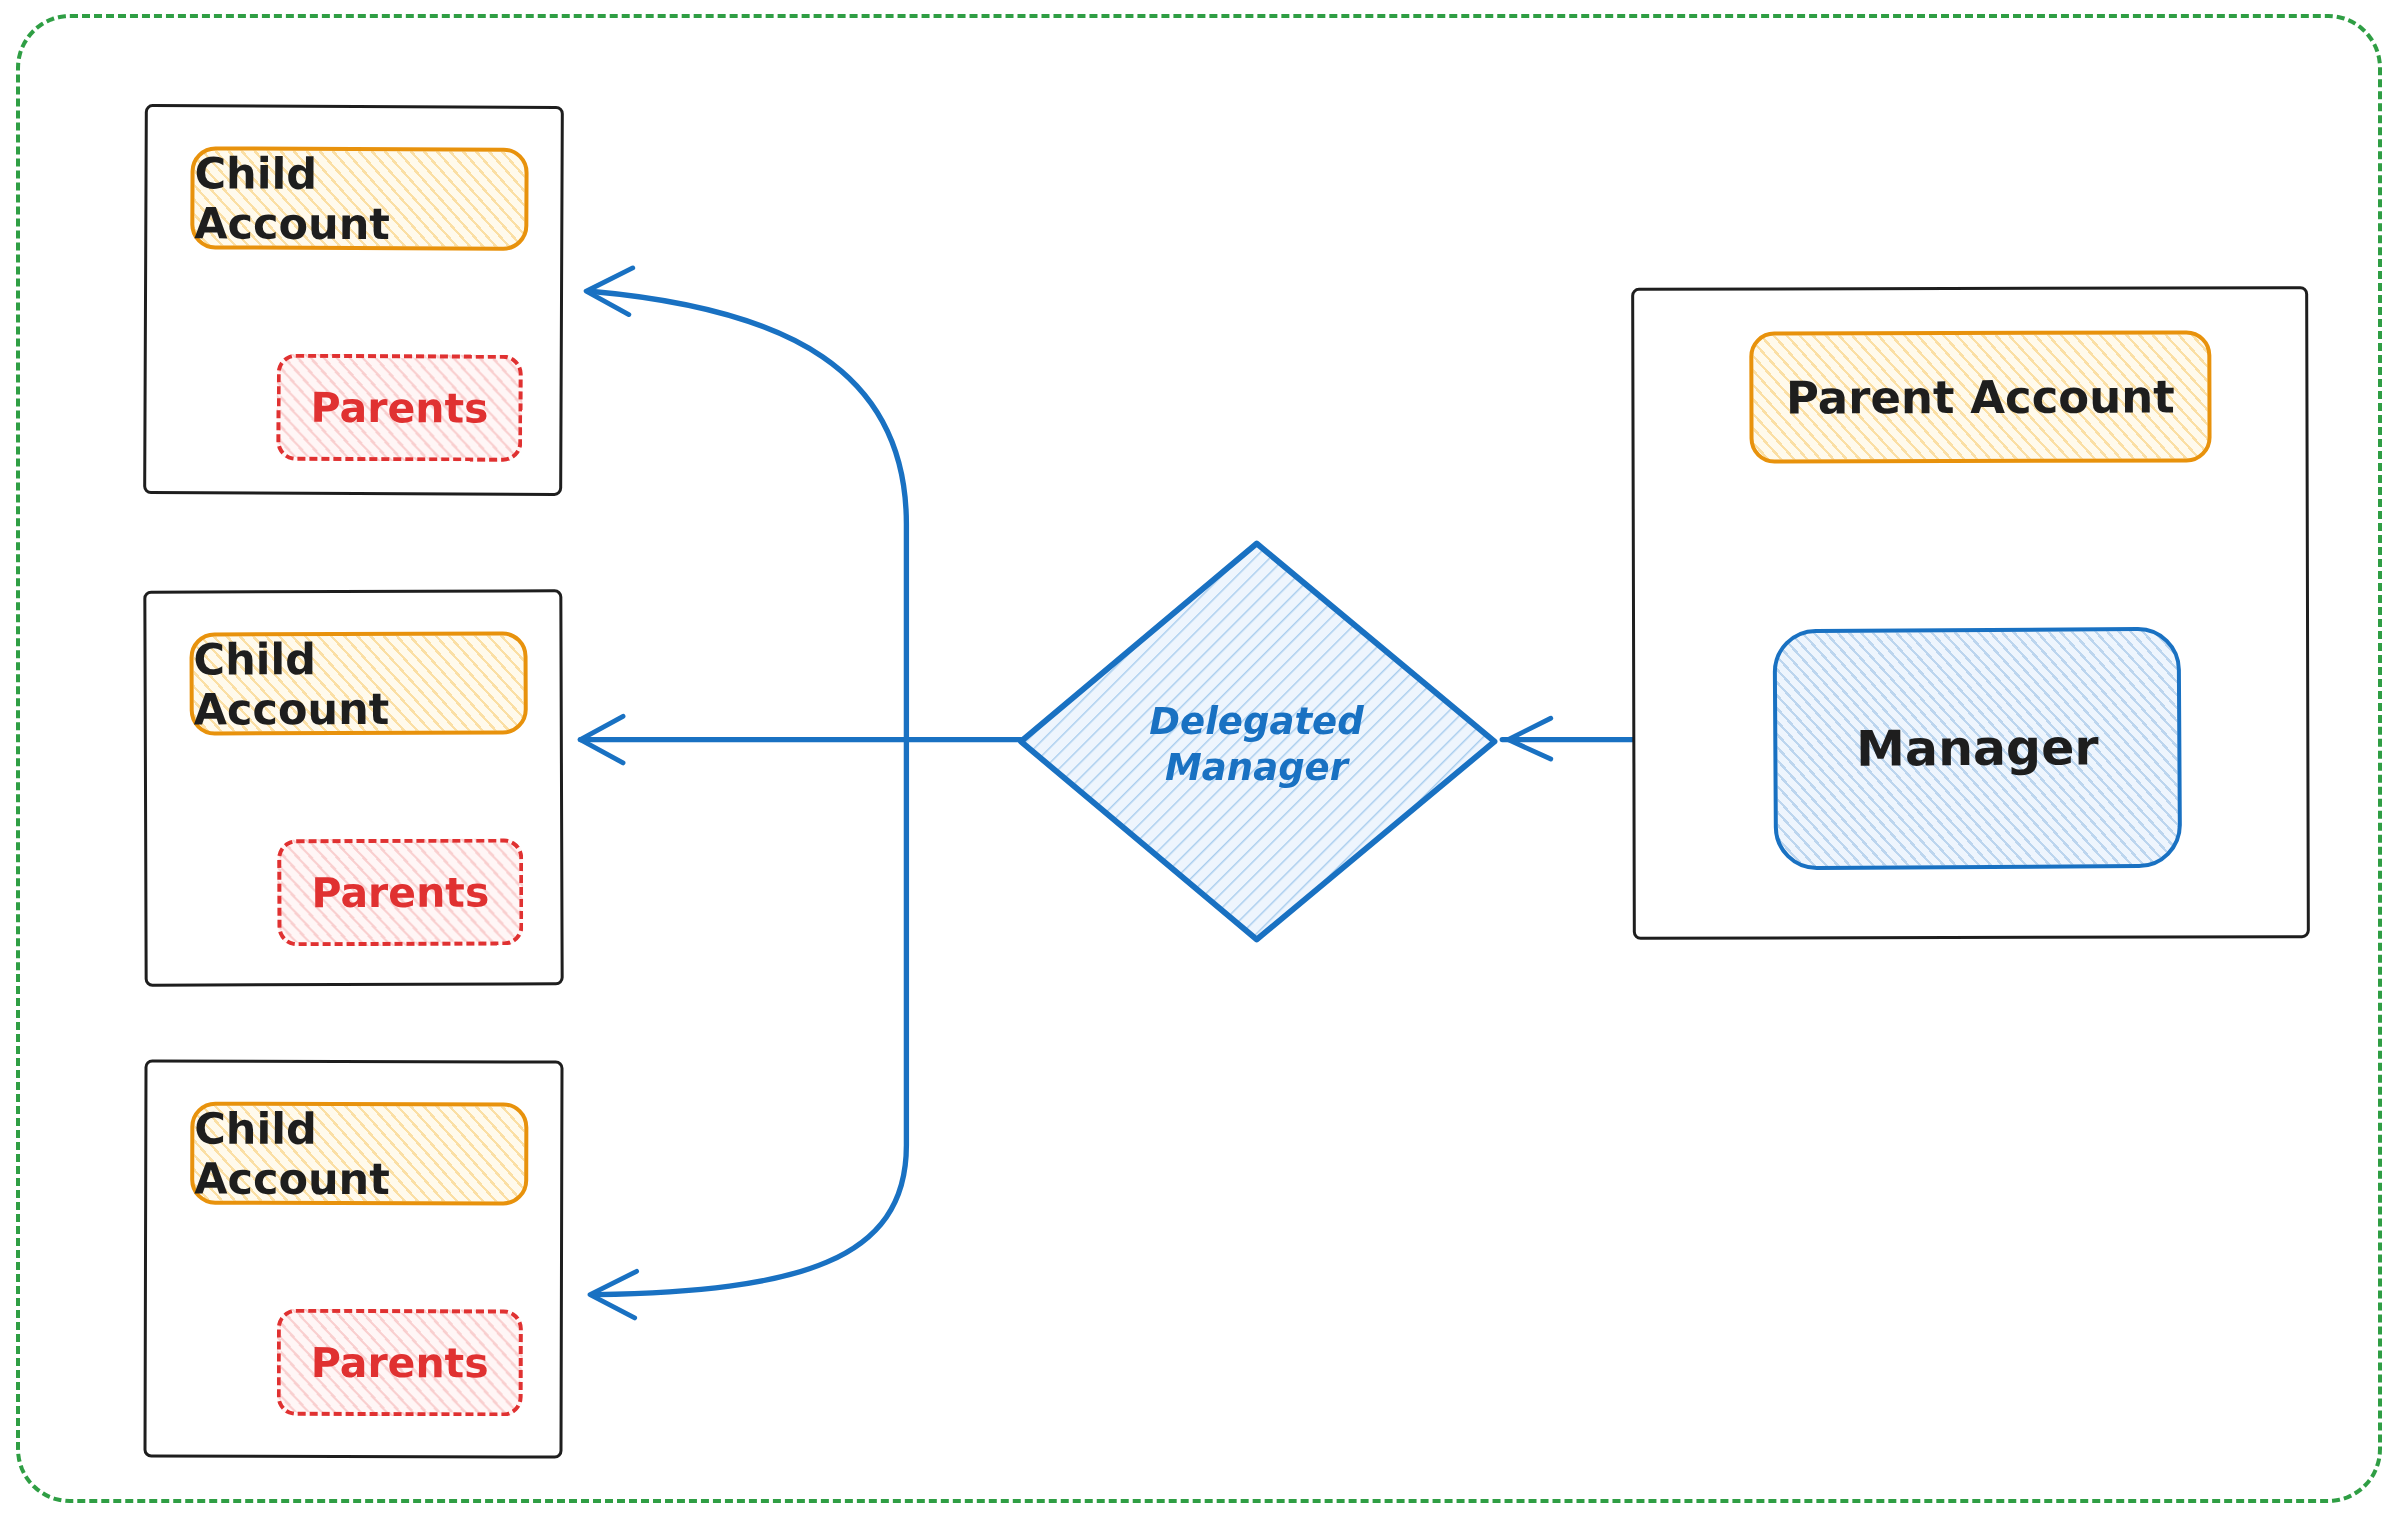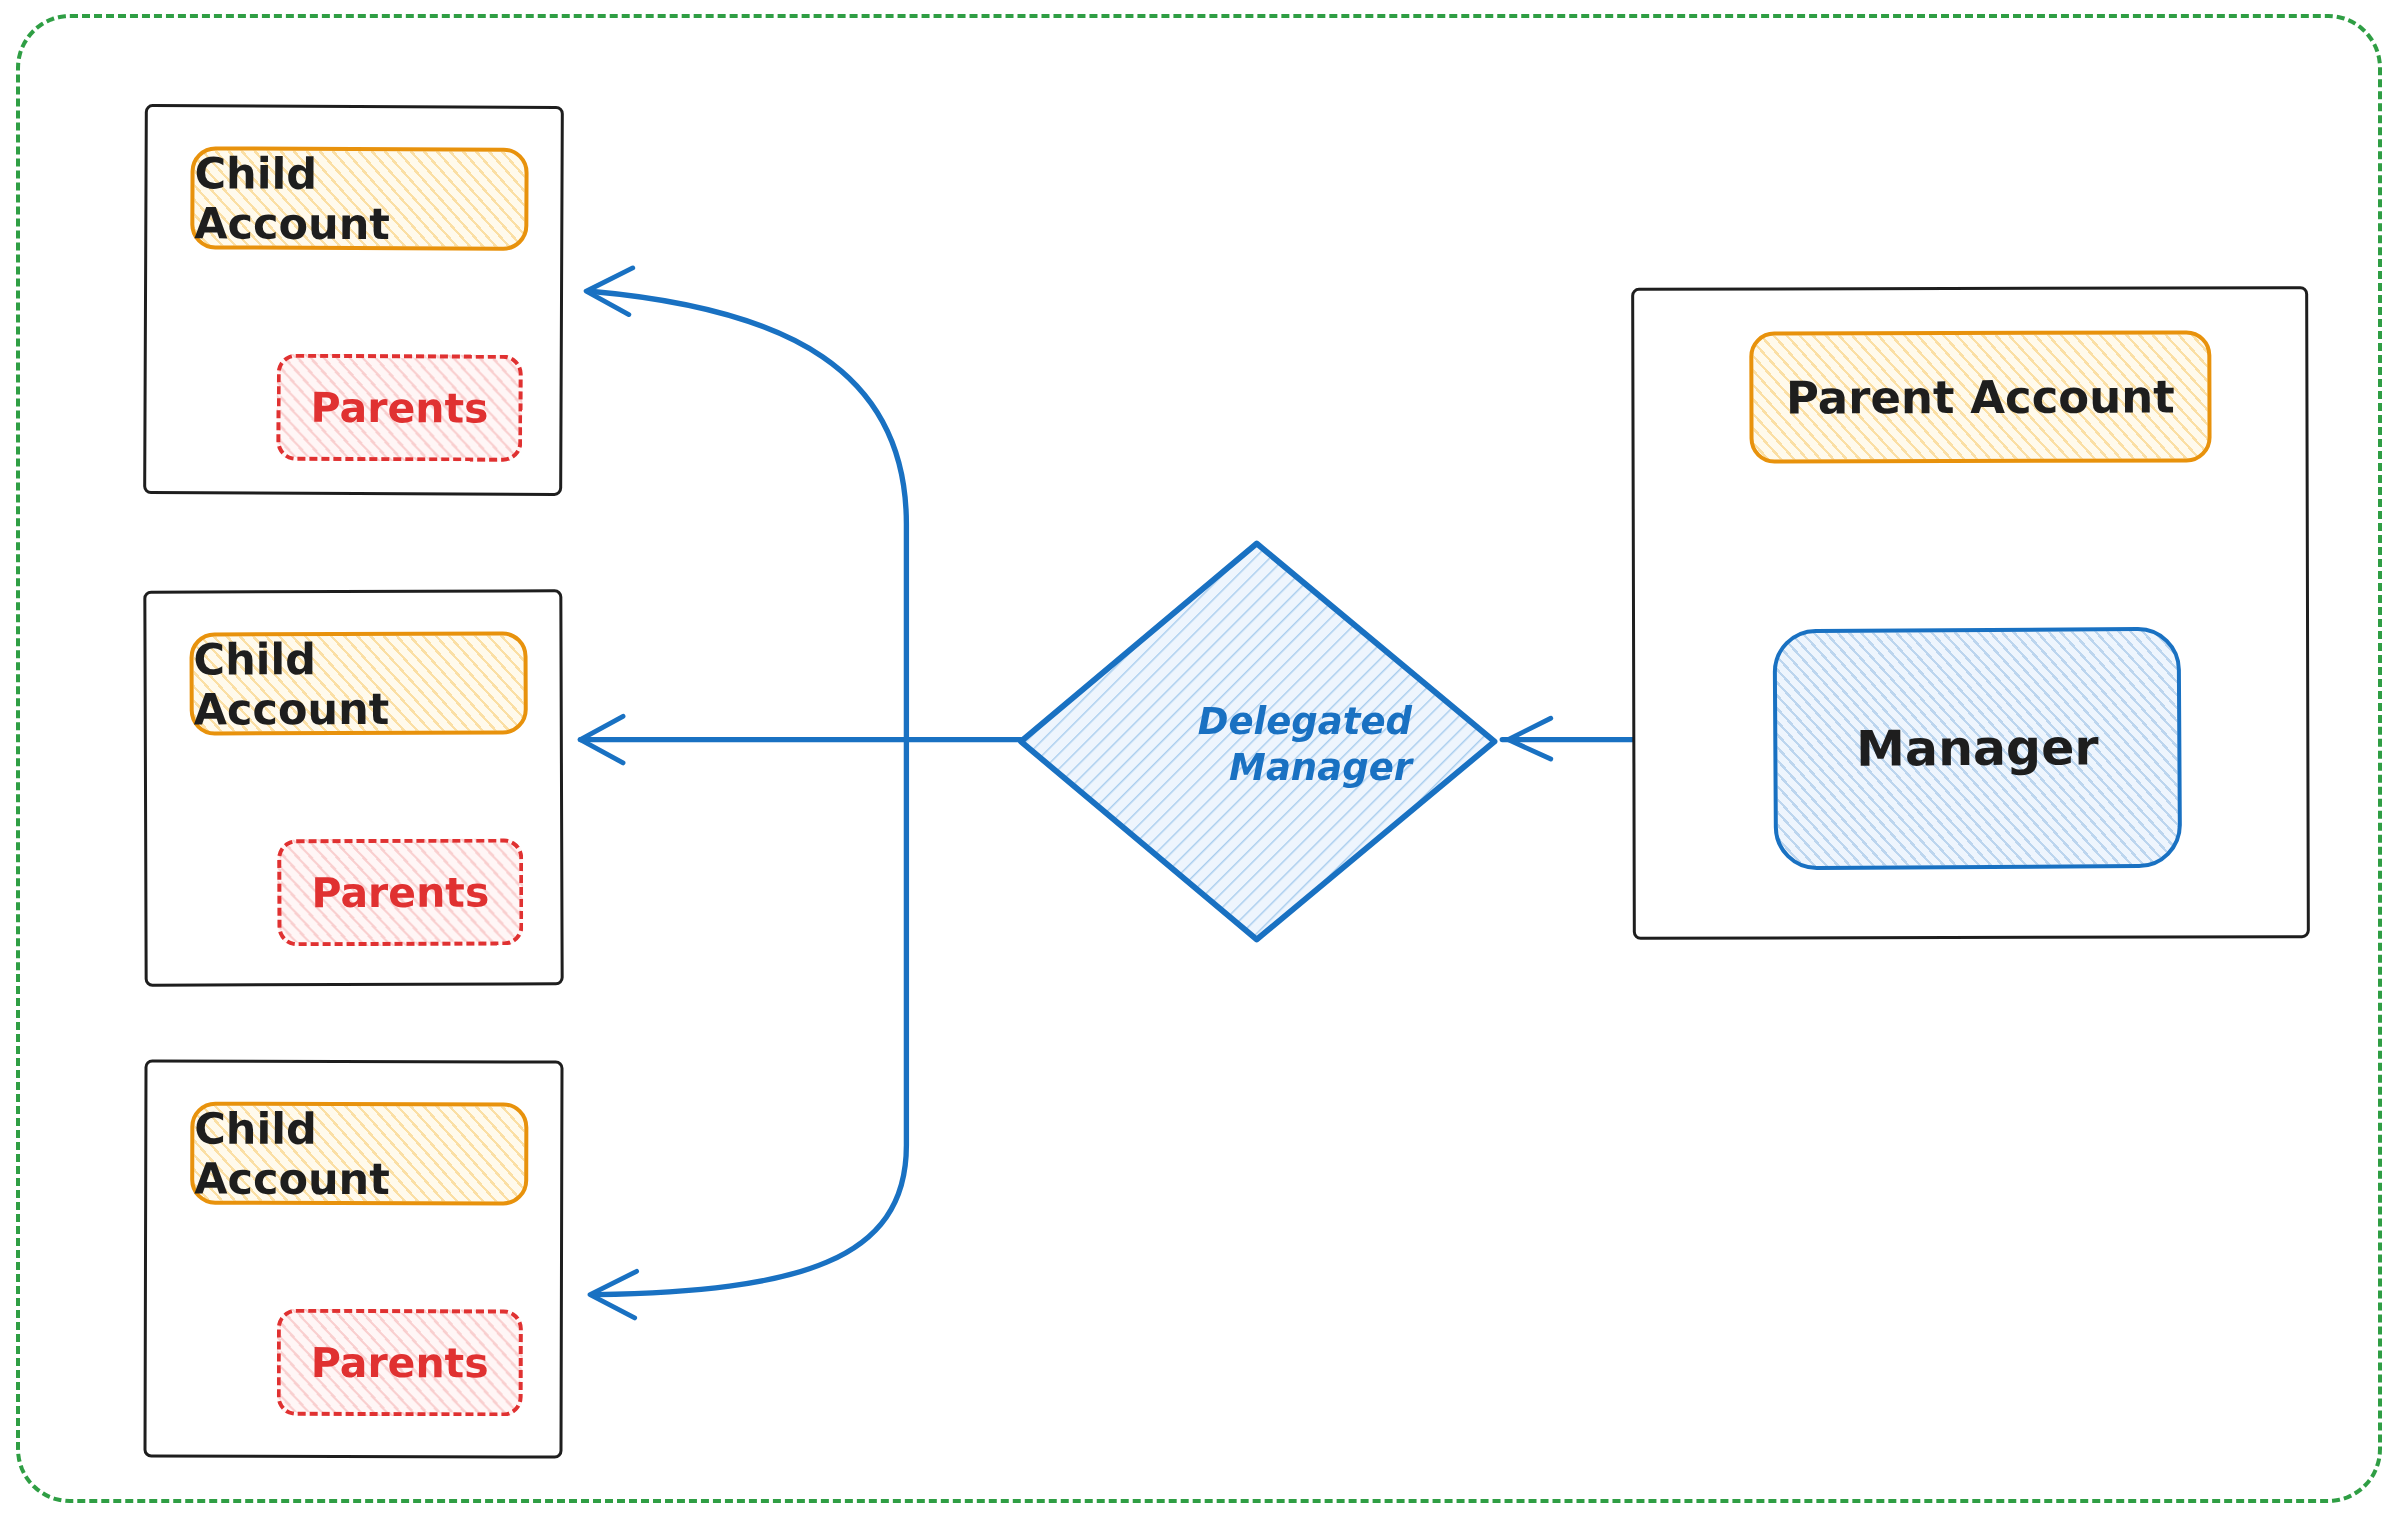--- a/index.html
+++ b/index.html
@@ -58,21 +58,21 @@
     background-color: #eef5fd;
     background-image: repeating-linear-gradient(48deg, rgba(73,140,204,0.30) 0 2.4px, transparent 2.4px 8.7px);
     display: flex; align-items: center; justify-content: center;
     color: #1e1e1e; font-weight: 700; font-size: 49px;
     transform: rotate(-0.2deg);
   }
 
   
   .diamond-label {
     position: absolute; left: 1101px; top: 677px; width: 311px; height: 136px;
-    display: flex; flex-direction: column; align-items: flex-end; justify-content: center;
+    display: flex; flex-direction: column; align-items: center; justify-content: center;
     color: #1971c2; font-weight: 700; font-size: 37px; line-height: 1.25;
     font-style: italic;
   }
 </style>
 </head>
 <body>
 
 <div class="canvas">
 
   <div class="green-frame"></div>

